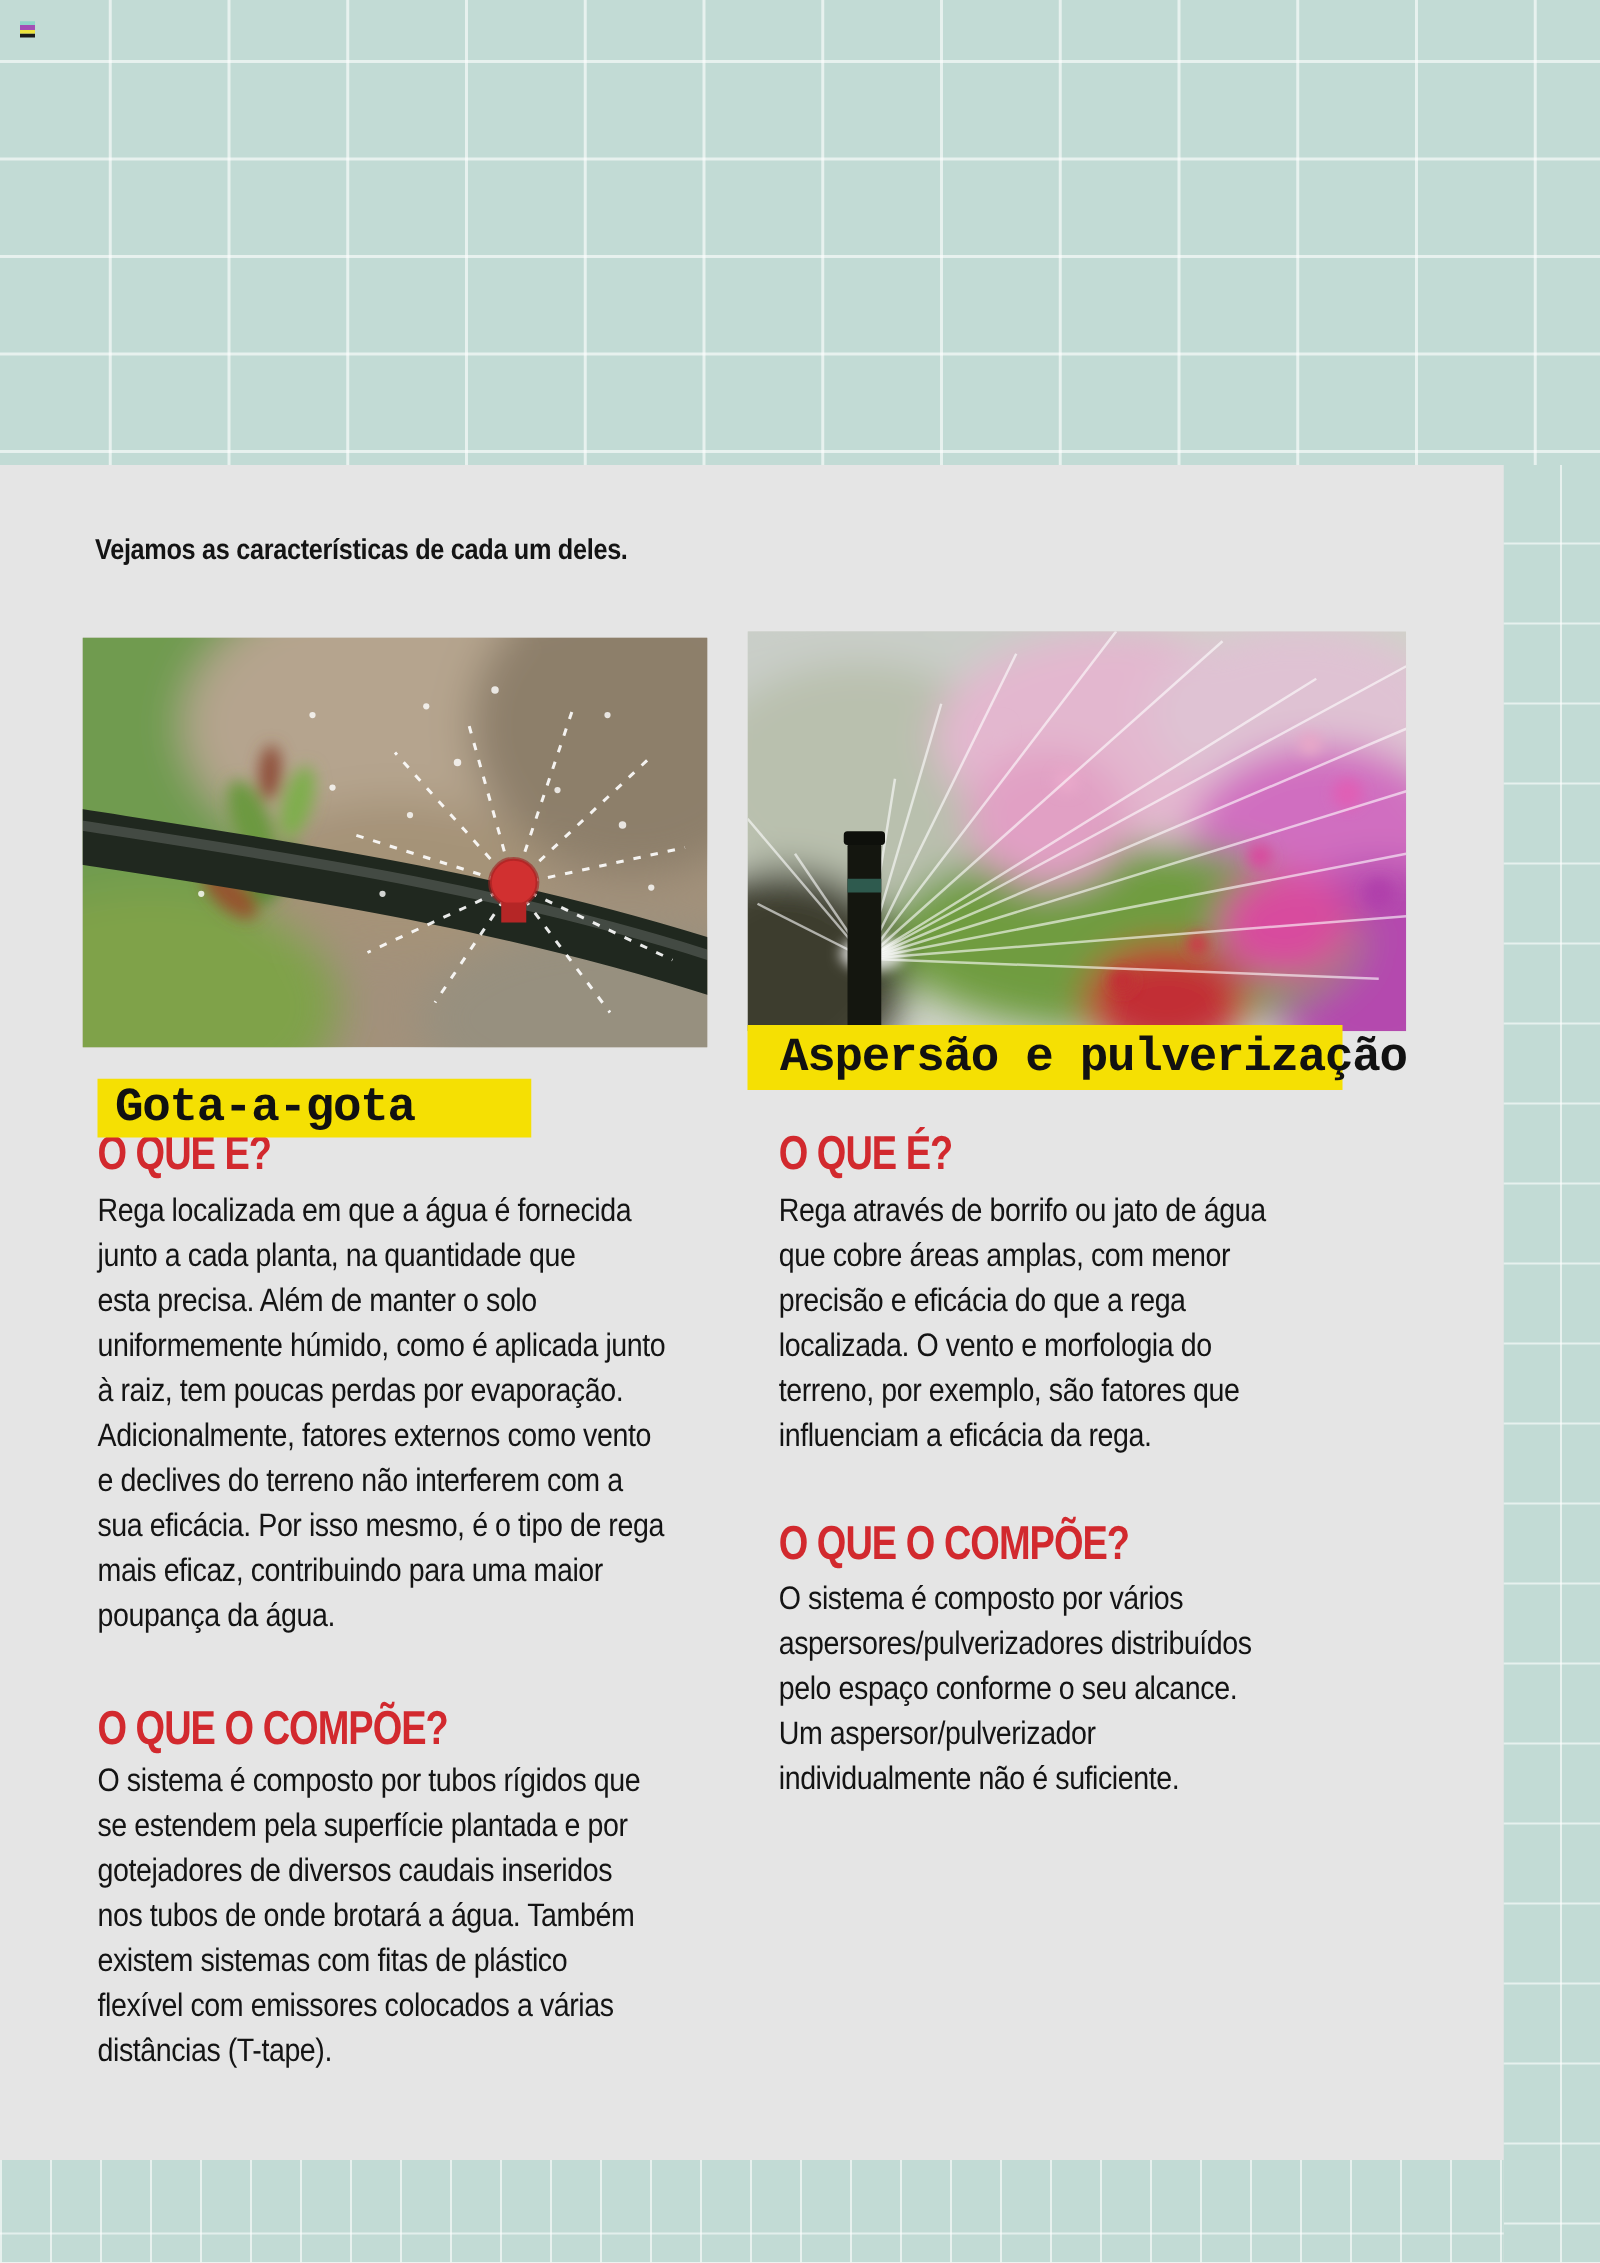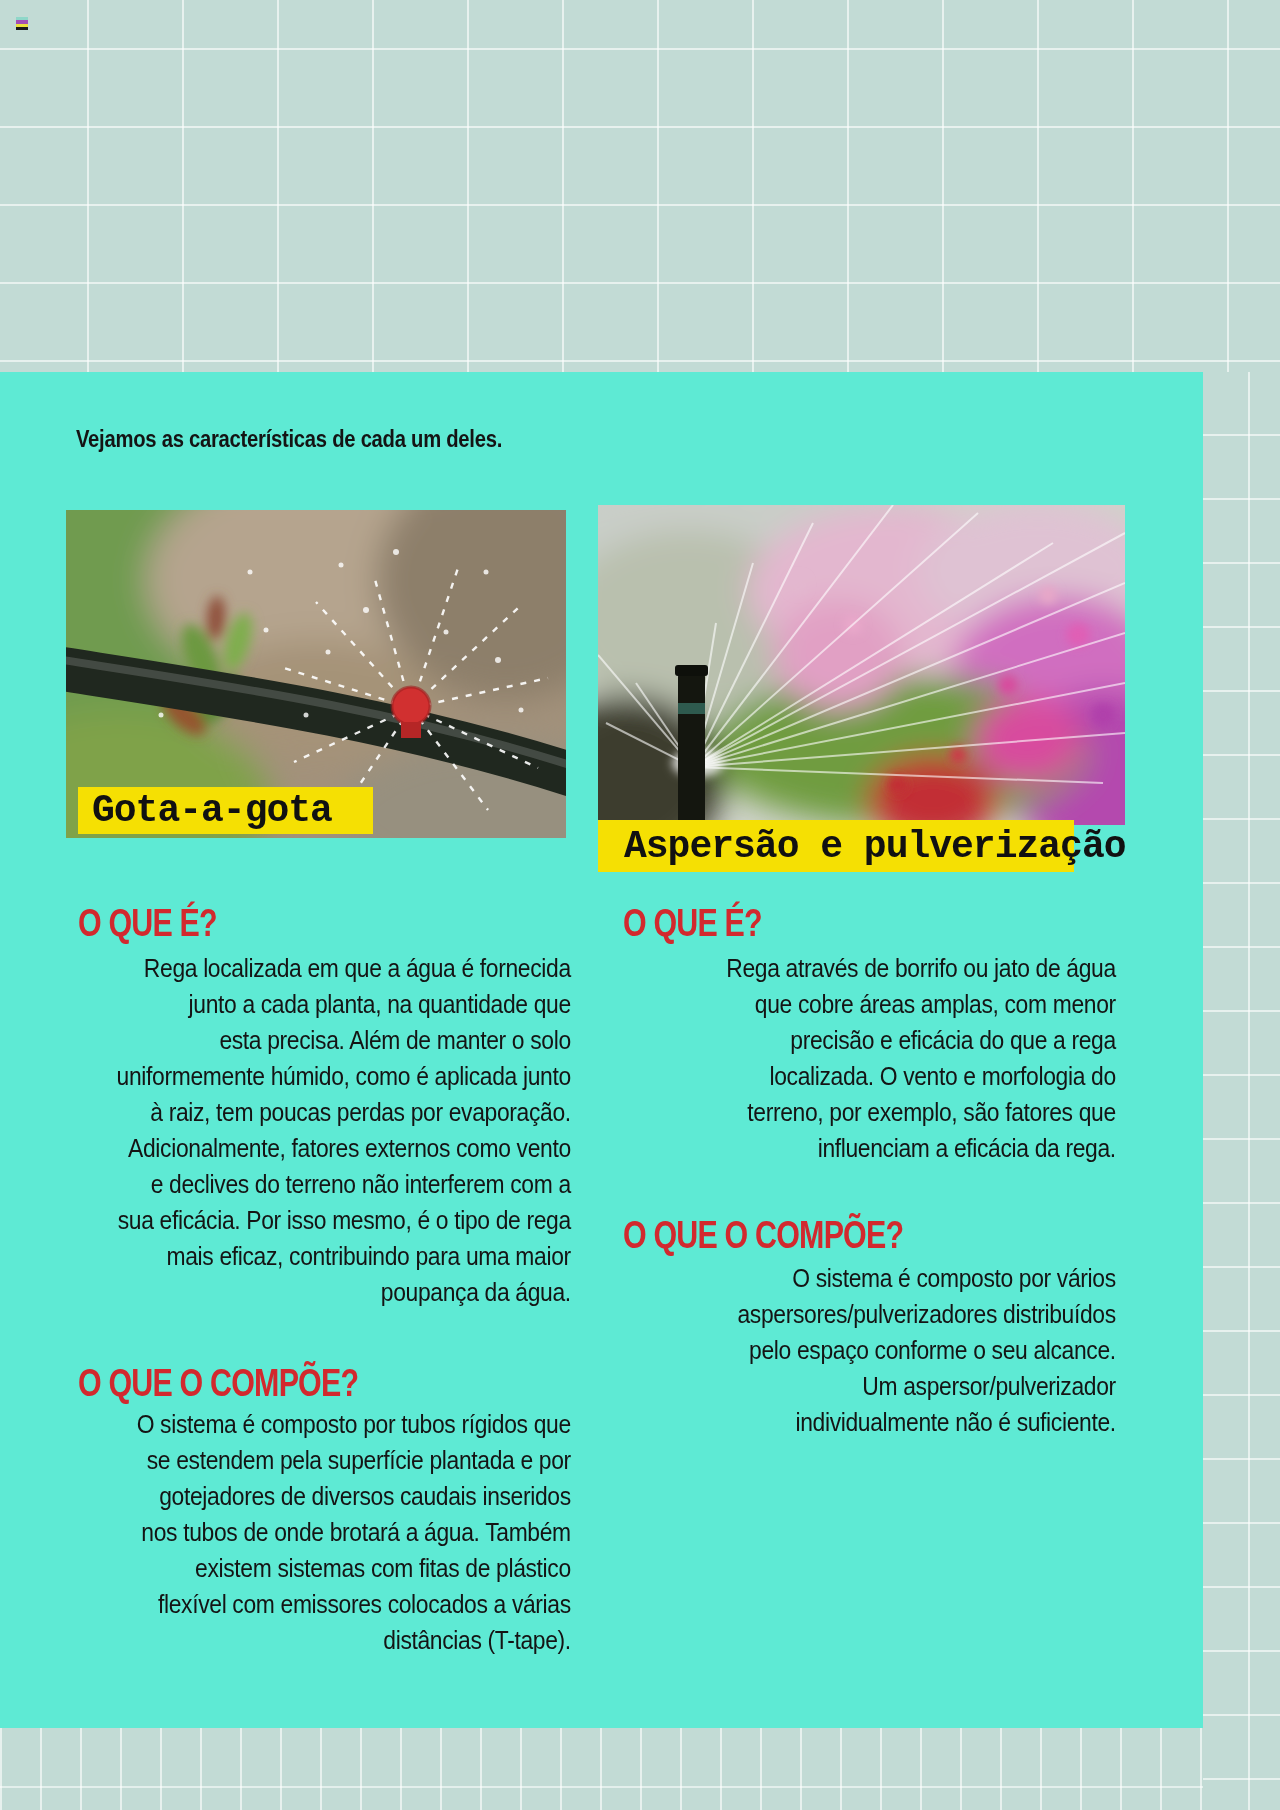--- a/index.html
+++ b/index.html
@@ -1,18 +1,18 @@
 <!DOCTYPE html>
 <html><head>
 <meta charset="utf-8">
 <style>
   html,body{margin:0;padding:0;background:#ffffff;}
   .page{
-    position:relative;width:1280px;height:1810px;background:#5eead4;
-    overflow:hidden;font-family:"Liberation Sans",sans-serif;color:#141414;text-align:right;
+    position:relative;width:1280px;height:1810px;background:#e5e5e5;
+    overflow:hidden;font-family:"Liberation Sans",sans-serif;color:#141414;
   }
   .teal{position:absolute;background-color:#c2dbd5;}
   .band-top{
     left:0;top:0;width:1280px;height:372px;
     background-image:
       linear-gradient(to right, rgba(255,255,255,.6) 2px, transparent 2px),
       linear-gradient(to bottom, rgba(255,255,255,.6) 2px, transparent 2px);
     background-size:95px 78px;background-position:-8px -30px;
   }
   .band-right{
@@ -38,21 +38,21 @@
   .photo{position:absolute;overflow:hidden;}
   .photo svg{display:block;width:100%;height:100%;}
   .photo-left{left:66px;top:510px;width:500px;height:328px;}
   .photo-right{left:598px;top:505px;width:527px;height:320px;}
   .title-bar{
     position:absolute;background:#f5e003;color:#111111;
     font-family:"Liberation Mono",monospace;font-weight:700;font-size:38px;
     display:flex;align-items:center;padding-left:26px;box-sizing:border-box;
     letter-spacing:-1px;white-space:nowrap;z-index:3;
   }
-  .title-left{left:78px;top:787px;width:295px;height:47px;padding-left:14px;}
+  .title-left{left:78px;top:863px;width:347px;height:47px;padding-left:14px;}
   .title-right{left:598px;top:820px;width:476px;height:52px;}
   .red-h{
     position:absolute;color:#d2292e;font-weight:700;font-size:38px;line-height:1;
     letter-spacing:-1px;transform:scaleX(.8);transform-origin:0 0;white-space:nowrap;
   }
   .para{
     position:absolute;font-size:26px;line-height:36px;font-weight:500;
     letter-spacing:-0.4px;white-space:pre-line;
     transform:scaleX(.88);transform-origin:0 0;
   }

